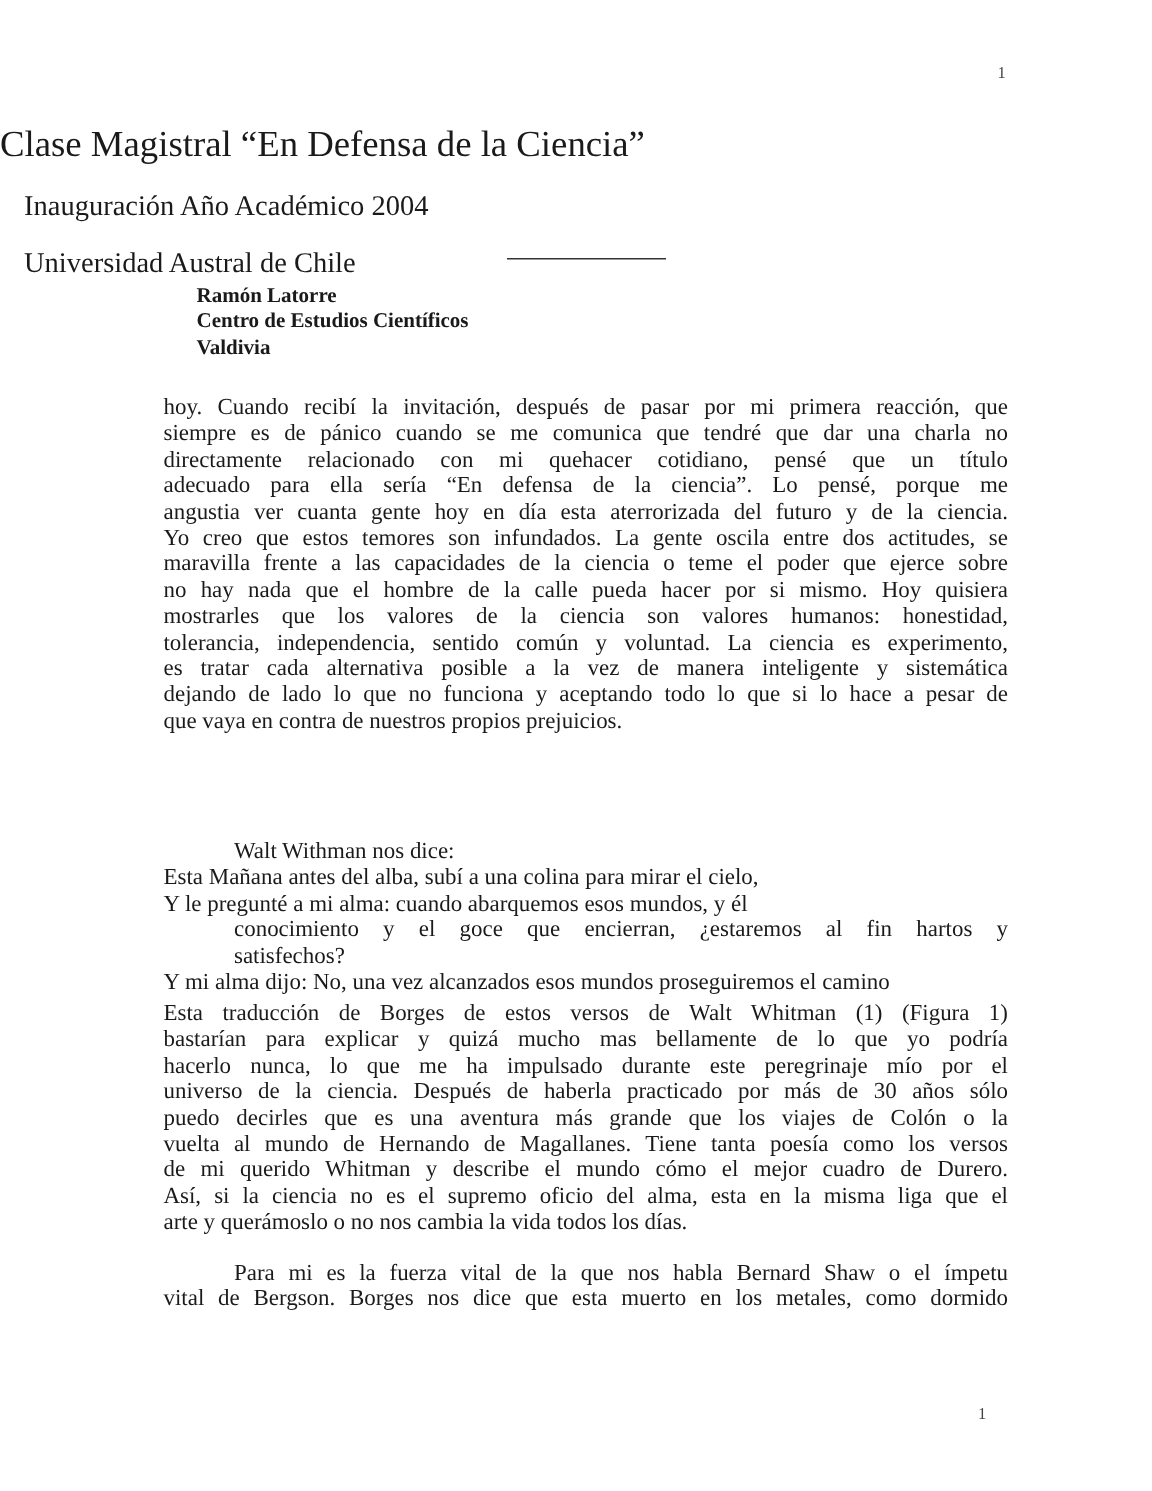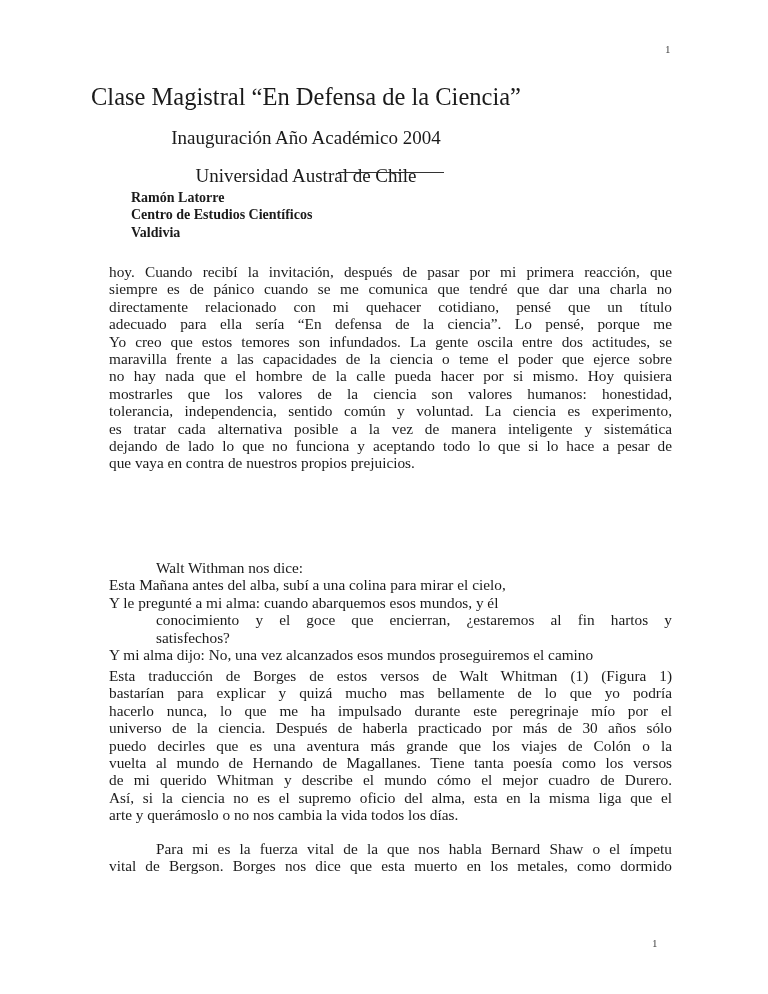--- a/index.html
+++ b/index.html
@@ -1,20 +1,20 @@
 <!DOCTYPE html>
 <html><head>
 <meta charset="utf-8">
 <style>
   html, body { margin: 0; padding: 0; background: #ffffff; }
   body { width: 768px; height: 994px; position: relative; overflow: hidden;
          font-family: "Liberation Serif", serif; color: #1a1a1a; }
   .page-num-top { position: absolute; left: 665px; top: 43px; font-size: 11px; color: #444; }
   .page-num-bottom { position: absolute; left: 652px; top: 937px; font-size: 11px; color: #444; }
-  .title-block { position: absolute; left: 0; width: 612px; top: 82px; text-align: center; }
+  .title-block { position: absolute; left: 0; width: 612px; top: 82px; }
   .title { font-size: 24.5px; line-height: 29px; margin: 0; font-weight: normal; }
   .subtitle { font-size: 19px; line-height: 22px; margin: 16px; }
   .rule { position: absolute; left: 338px; top: 172px; width: 106px; height: 0; border-top: 1.3px solid #333; }
   .author { position: absolute; left: 109px; top: 189px; font-size: 14px; line-height: 17.4px; font-weight: bold; margin-left: 22px; }
   .body { position: absolute; left: 109px; width: 563px; font-size: 15.3px; line-height: 17.4px; }
   .para { margin: 0; text-align: justify; }
   .para .ln { display: block; text-align: justify; text-align-last: justify; white-space: nowrap; }
   .para .ln.last { text-align-last: left; }
   .indent { padding-left: 47px; margin-top: 17px; }
   .poem-line { display: block; white-space: nowrap; }
@@ -38,20 +38,21 @@
   <div>Centro de Estudios Científicos</div>
   <div>Valdivia</div>
 </div>
 
 <div class="body" style="top:263px;">
   <p class="para" id="p1">
       <span class="ln">hoy.  Cuando recibí la invitación, después de pasar por mi primera reacción, que</span>
       <span class="ln">siempre es de pánico cuando se me comunica que tendré que dar una charla no</span>
       <span class="ln">directamente relacionado con mi quehacer cotidiano, pensé que un título</span>
       <span class="ln">adecuado para ella sería “En defensa de la ciencia”.  Lo pensé, porque me</span>
+      <span class="ln">angustia ver cuanta gente hoy en día esta aterrorizada del futuro y de la ciencia.</span>
       <span class="ln">Yo creo que estos temores son infundados. La gente oscila entre dos actitudes, se</span>
       <span class="ln">maravilla frente a las capacidades de la ciencia o teme el poder que ejerce sobre</span>
       <span class="ln">no hay nada que el hombre de la calle pueda hacer por si mismo.  Hoy quisiera</span>
       <span class="ln">mostrarles que los valores de la ciencia son valores humanos: honestidad,</span>
       <span class="ln">tolerancia, independencia, sentido común y voluntad.  La ciencia es experimento,</span>
       <span class="ln">es tratar cada alternativa posible a la vez de manera inteligente y sistemática</span>
       <span class="ln">dejando de lado lo que no funciona y aceptando todo lo que si lo hace a pesar de</span>
       <span class="ln last">que vaya en contra de nuestros propios prejuicios.</span>
     </p>
 </div>

